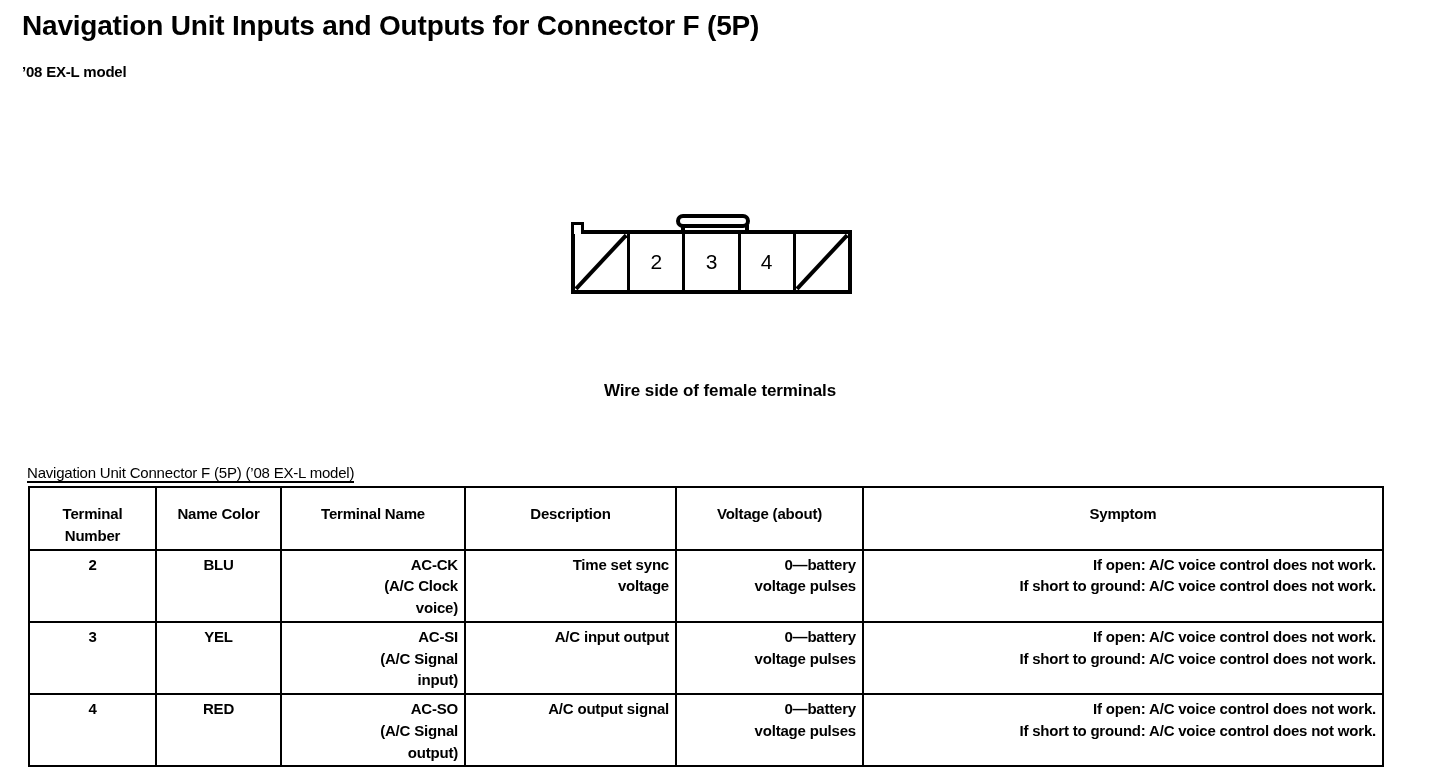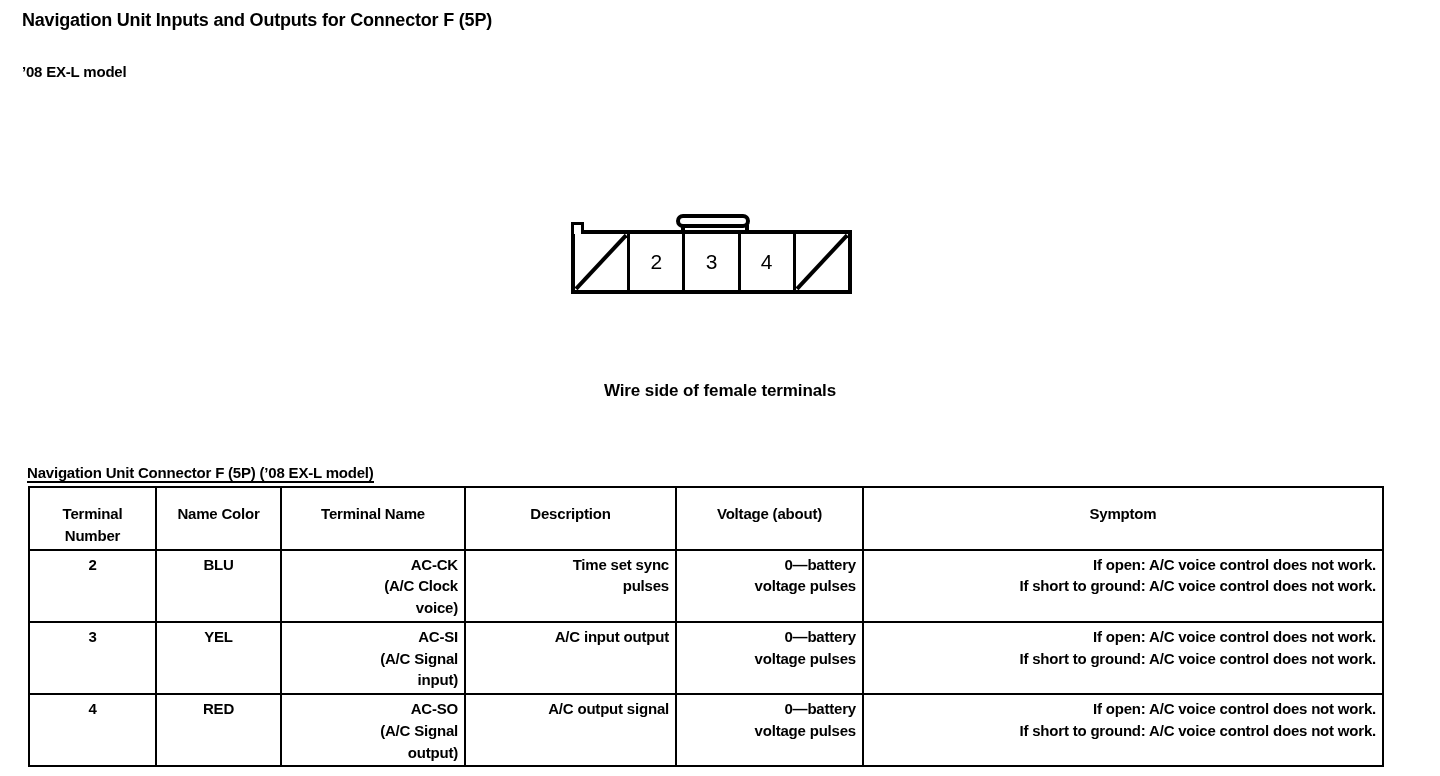--- a/index.html
+++ b/index.html
@@ -14,21 +14,21 @@
     font-family: "Liberation Sans", sans-serif;
     color: #000000;
     overflow: hidden;
   }
 
   
   #page-title {
     position: absolute;
     left: 22px;
     top: 10px;
-    font-size: 18px;
+    font-size: 28px;
     font-weight: bold;
     letter-spacing: -0.2px;
     white-space: nowrap;
   }
   #model-subtitle {
     position: absolute;
     left: 22px;
     top: 63px;
     font-size: 15px;
     font-weight: bold;
@@ -119,21 +119,21 @@
     font-weight: bold;
     letter-spacing: -0.1px;
   }
 
   
   #table-caption {
     position: absolute;
     left: 27px;
     top: 464px;
     font-size: 15px;
-    font-weight: bold;
+    font-weight: normal;
     letter-spacing: -0.2px;
     border-bottom: 2px solid #000;
     padding-bottom: 0px;
     line-height: 1.15;
     white-space: nowrap;
   }
 
   #pinout-table {
     position: absolute;
     left: 28px;
@@ -240,21 +240,21 @@
     <tr>
       <td class="c-term">2</td>
       <td class="c-color">BLU</td>
       <td>
         <span class="cell-line">AC-CK</span>
         <span class="cell-line">(A/C Clock</span>
         <span class="cell-line">voice)</span>
       </td>
       <td>
         <span class="cell-line">Time set sync</span>
-        <span class="cell-line">pulses</span>
+        <span class="cell-line">voltage</span>
       </td>
       <td>
         <span class="cell-line">0—battery</span>
         <span class="cell-line">voltage pulses</span>
       </td>
       <td>
         <span class="cell-line">If open: A/C voice control does not work.</span>
         <span class="cell-line">If short to ground: A/C voice control does not work.</span>
       </td>
     </tr>

